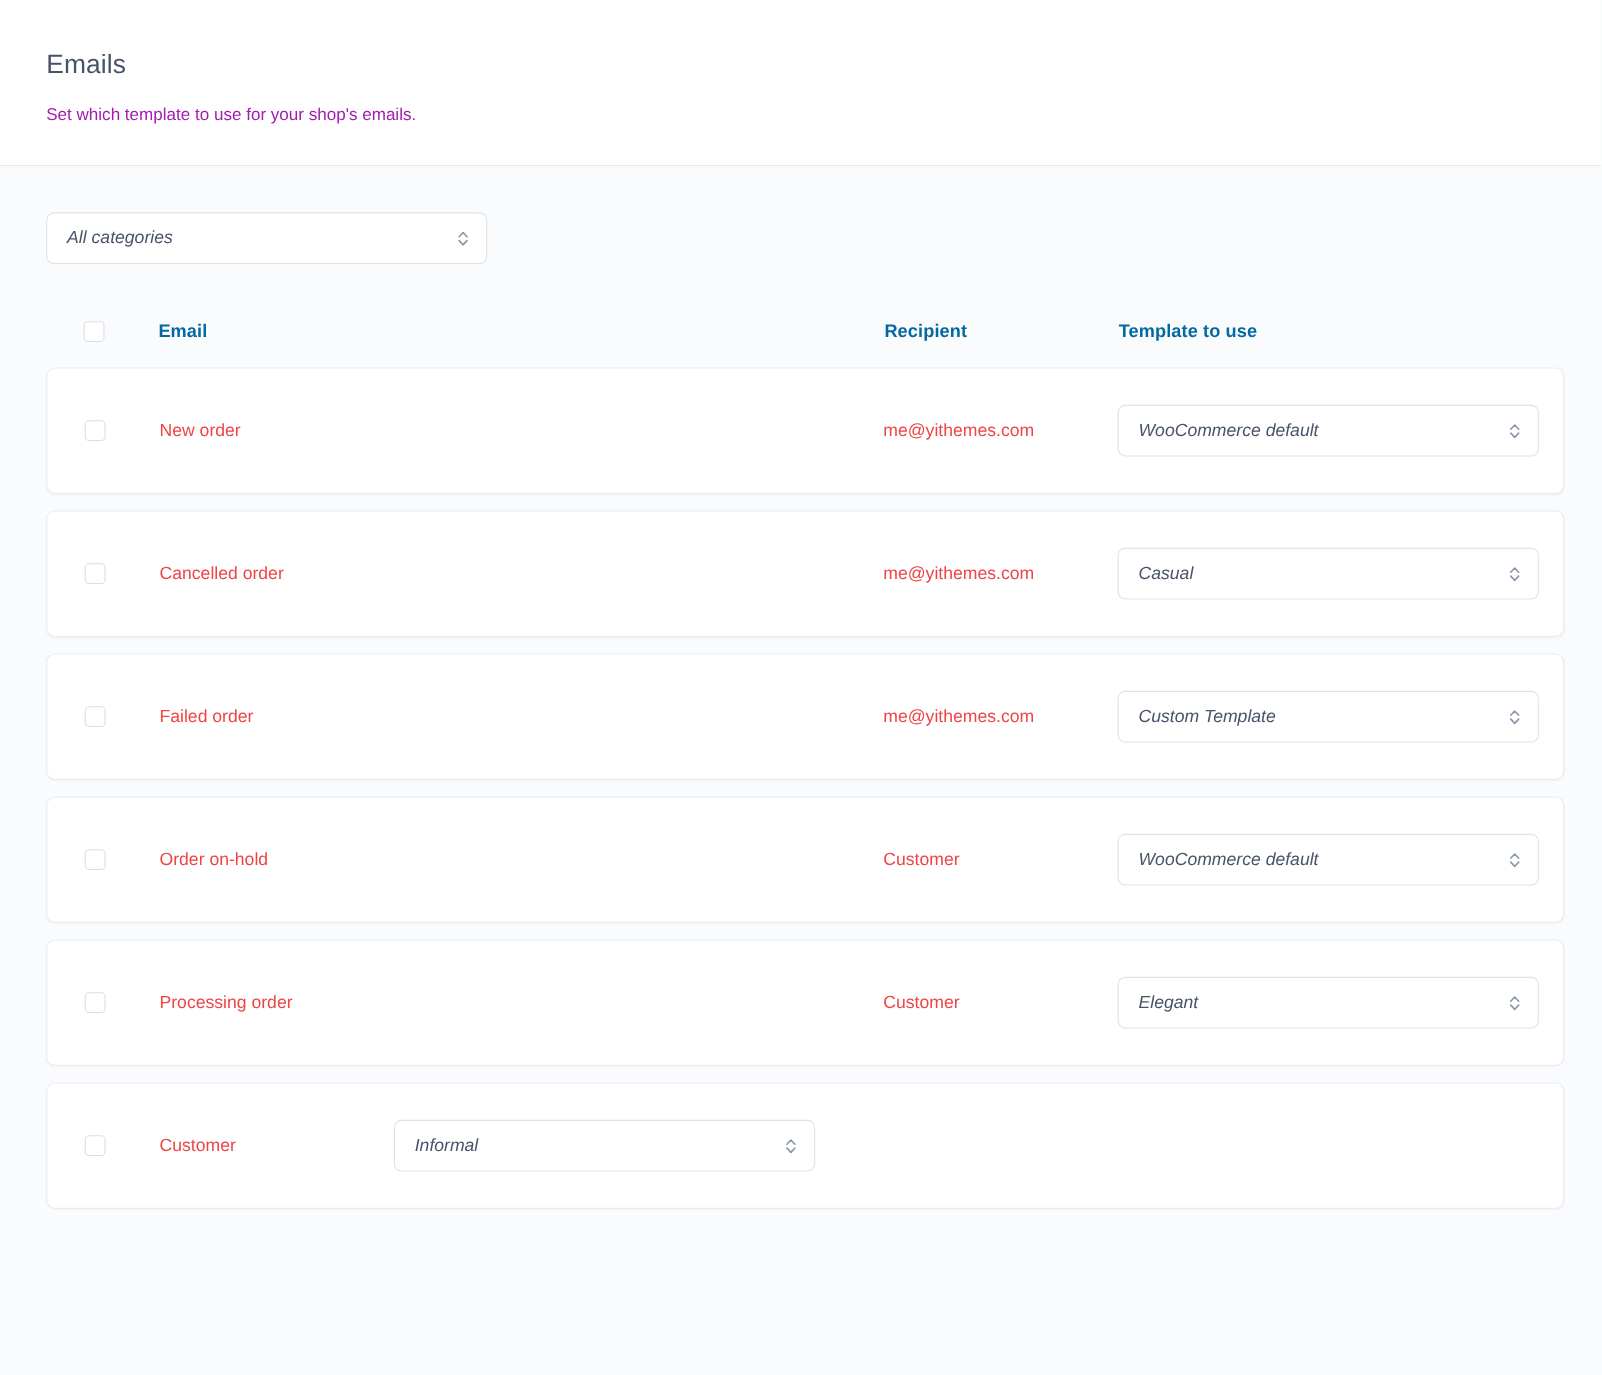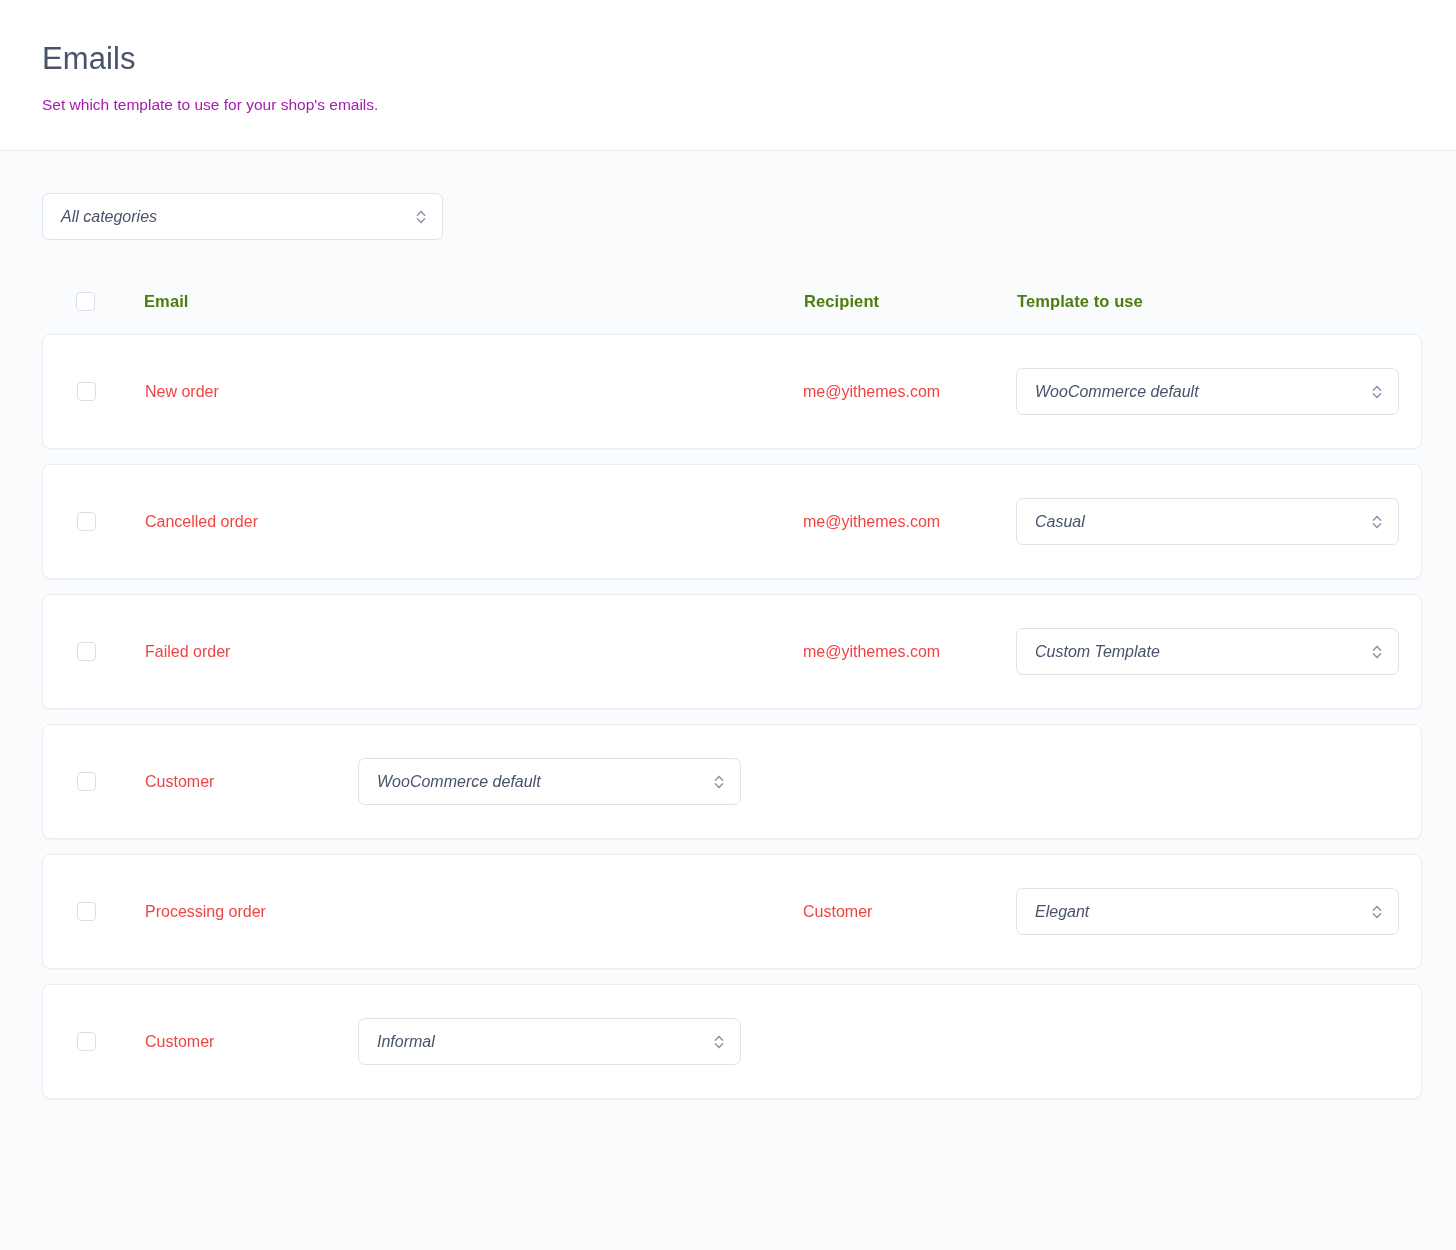--- a/index.html
+++ b/index.html
@@ -21,21 +21,21 @@
     overflow: hidden;
   }
 
   
   .page-header {
     background: #ffffff;
     border-bottom: 1px solid #e7ebf0;
     padding: 40px 42px 34px 42px;
   }
   .page-title {
-    font-size: 31px;
+    font-size: 24px;
     line-height: 38px;
     font-weight: 400;
     color: #48536a;
     letter-spacing: 0.1px;
   }
   .page-subtitle {
     margin-top: 16px;
     font-size: 15.5px;
     line-height: 22px;
     font-weight: 400;
@@ -109,21 +109,21 @@
     width: 213px;
     flex: 0 0 213px;
   }
   .col-template {
     width: 381px;
     flex: 0 0 381px;
   }
   .th {
     font-size: 16.5px;
     font-weight: 700;
-    color: #4d7c0f;
+    color: #0369a1;
     letter-spacing: 0.1px;
   }
 
   
   .checkbox {
     width: 19px;
     height: 19px;
     border: 1px solid #d9dfe8;
     border-radius: 4px;
     background: #ffffff;
@@ -257,20 +257,23 @@
               <path d="M3.4 10.8 L7 14.6 L10.6 10.8" stroke="currentColor" stroke-width="1.5" stroke-linecap="round" stroke-linejoin="round"></path>
             </svg>
           </div>
         </div>
       </div>
 
       <div class="email-row">
         <div class="col-check">
           <span class="checkbox"></span>
         </div>
+        <div class="col-email">
+          <span class="cell-text">Order on-hold</span>
+        </div>
         <div class="col-recipient">
           <span class="cell-text">Customer</span>
         </div>
         <div class="col-template">
           <div class="select row-select">
             <span class="select-value">WooCommerce default</span>
             <svg class="selector-icon" viewBox="0 0 14 18" fill="none" aria-hidden="true">
               <path d="M3.4 7.2 L7 3.4 L10.6 7.2" stroke="currentColor" stroke-width="1.5" stroke-linecap="round" stroke-linejoin="round"></path>
               <path d="M3.4 10.8 L7 14.6 L10.6 10.8" stroke="currentColor" stroke-width="1.5" stroke-linecap="round" stroke-linejoin="round"></path>
             </svg>

